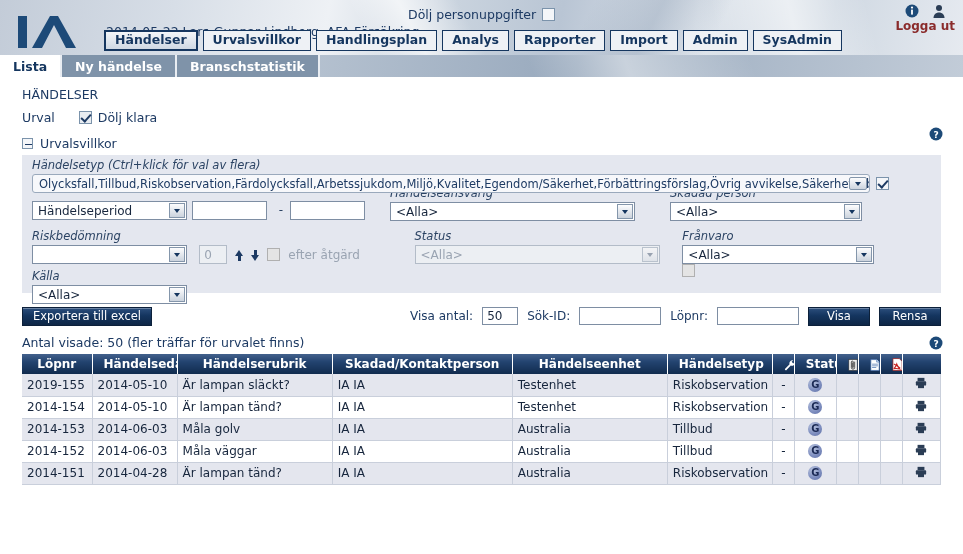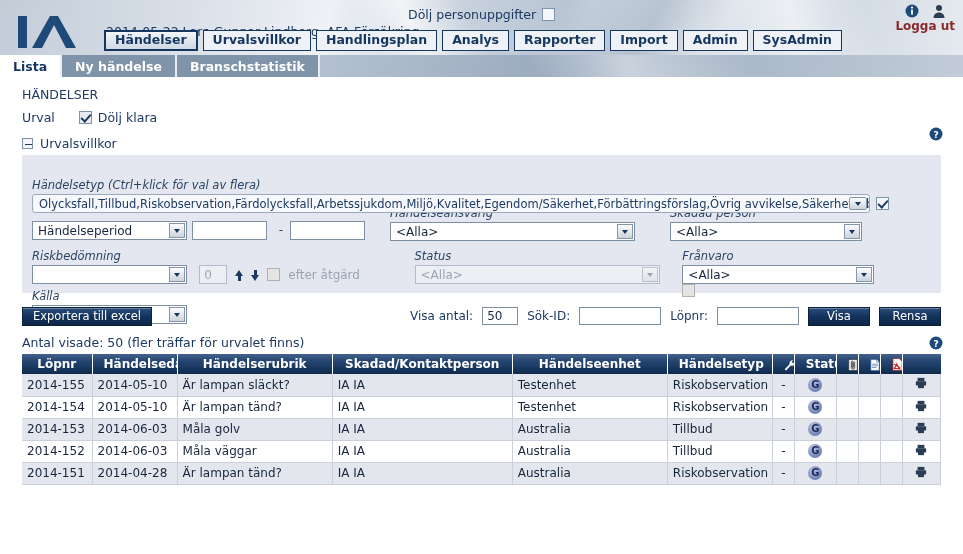--- a/index.html
+++ b/index.html
@@ -184,21 +184,21 @@
     cursor: pointer;
   }
   .toggle-box:after {
     content:""; position:absolute; left:2px; top:4.5px;
     width:7px;height:1px;background:#1d3a63;
   }
 
   .cond-panel {
     margin: 4px 22px 0 22px;
     background: #e4e7ef;
-    padding: 23px 10px 10px 10px;
+    padding: 3px 10px 10px 10px;
     position: relative;
     height: 138px;
   }
   .fld-label {
     font-style: italic;
     font-size: 11.5px;
     color: #2b4363;
     margin-bottom: 2px;
     display: block;
   }
@@ -627,21 +627,21 @@
                   <path d="M1 0.5h7l3 3v10H1z" fill="#ffffff" stroke="#9a1b1b" stroke-width="0.8"></path>
                   <path d="M2 6.5c3 1 5 3 6.5 5.5-2-0.6-4.5-1-6.5-0.3 1.6-1.6 2.6-3.4 3.2-5.2.6 1.9 2 3.7 3.8 4.6" fill="none" stroke="#c62121" stroke-width="1.2"></path>
                 </svg>
             </span>
           </th>
           <th></th>
         </tr>
       </thead>
       <tbody>
         <tr class="odd">
-          <td>2014-155</td>
+          <td>2019-155</td>
           <td>2014-05-10</td>
           <td>Är lampan släckt?</td>
           <td>IA IA</td>
           <td>Testenhet</td>
           <td>Riskobservation</td>
           <td class="ctr">-</td>
           <td class="ctr"><span class="status-g">G</span></td>
           <td></td>
           <td></td>
           <td></td>

